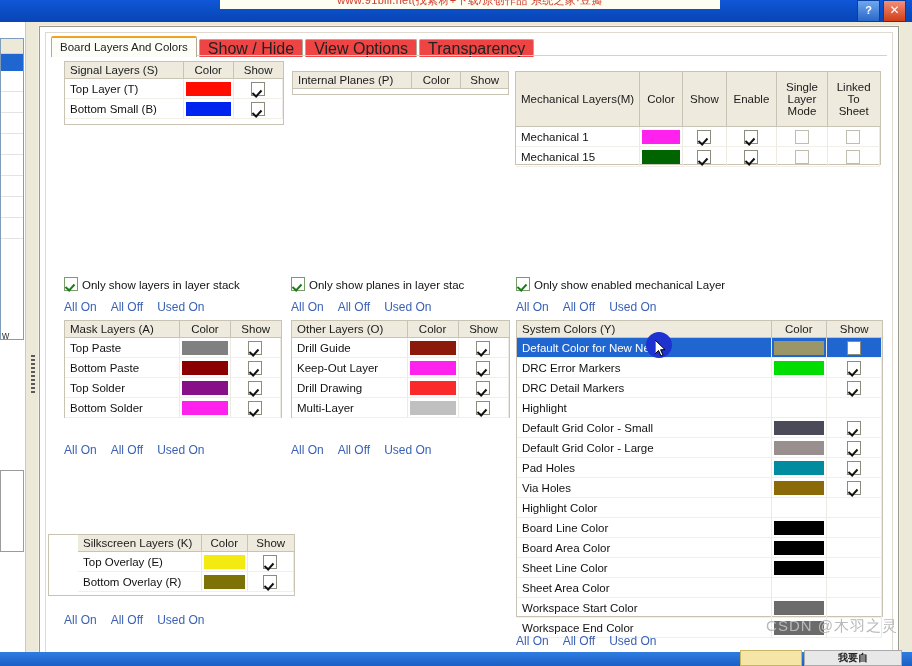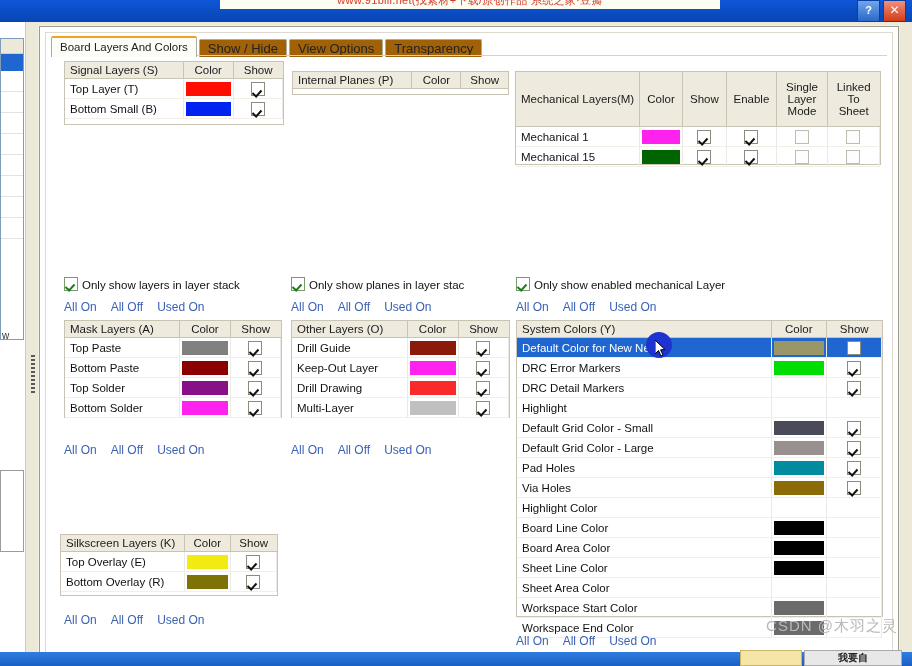--- a/index.html
+++ b/index.html
@@ -39,22 +39,22 @@
 
   
   .dialog{position:absolute;left:39px;top:26px;width:858px;height:634px;
     background:#fff;border:1px solid #9b9b8f;box-shadow:0 0 0 1px #f3f1e6;}
   .dlg-inner{position:absolute;left:5px;top:5px;width:846px;height:622px;
     background:#ffffff;border:1px solid #dedad0;}
 
   
   .tabstrip{position:absolute;left:5px;top:3px;height:20px;}
   .tab{display:inline-block;height:17px;line-height:17px;padding:0 8px;
-    border:1px solid #b0aa9a;border-bottom:none;background:#a16207;color:#222;
-    font-size:13px;margin-right:2px;vertical-align:bottom;
+    border:1px solid #b0aa9a;border-bottom:none;background:#ef4444;color:#222;
+    font-size:16px;margin-right:2px;vertical-align:bottom;
     border-radius:2px 2px 0 0;}
   .tab.active{background:#fdfdf8;border-top:2px solid #f0a323;height:19px;line-height:18px;
     font-size:11.5px;position:relative;z-index:3;}
   .tabline{position:absolute;left:5px;top:22px;width:836px;height:1px;background:#d6d2c4;}
 
   
   .tbl{position:absolute;border:1px solid #c8c3b3;background:#fff;
     border-collapse:collapse;font-size:11.5px;}
   .tbl table{border-collapse:collapse;width:100%;font-size:11.5px;}
   .tbl th{background:#eeeade;font-weight:normal;text-align:left;
@@ -433,21 +433,21 @@
         </table>
       </div>
 
       <div class="links" style="left:18px;top:410px;">
         <span>All On</span><span>All Off</span><span>Used On</span>
       </div>
       <div class="links" style="left:245px;top:410px;">
         <span>All On</span><span>All Off</span><span>Used On</span>
       </div>
 
-      <div class="tbl" id="t-silk" style="left: 14px; top: 501px; width: 216px; height: 60px;">
+      <div class="tbl" id="t-silk" style="left: 2px; top: 501px; width: 216px; height: 60px; padding-left: 29px;">
         <table>
           <thead>
               <tr>
             <th style="width:118px">Silkscreen Layers (K)</th>
             <th class="c" style="width:49px">Color</th>
             <th class="c" style="width:47px;border-right:none">Show</th>
           </tr>
             </thead>
           <tbody>
               <tr class="">

